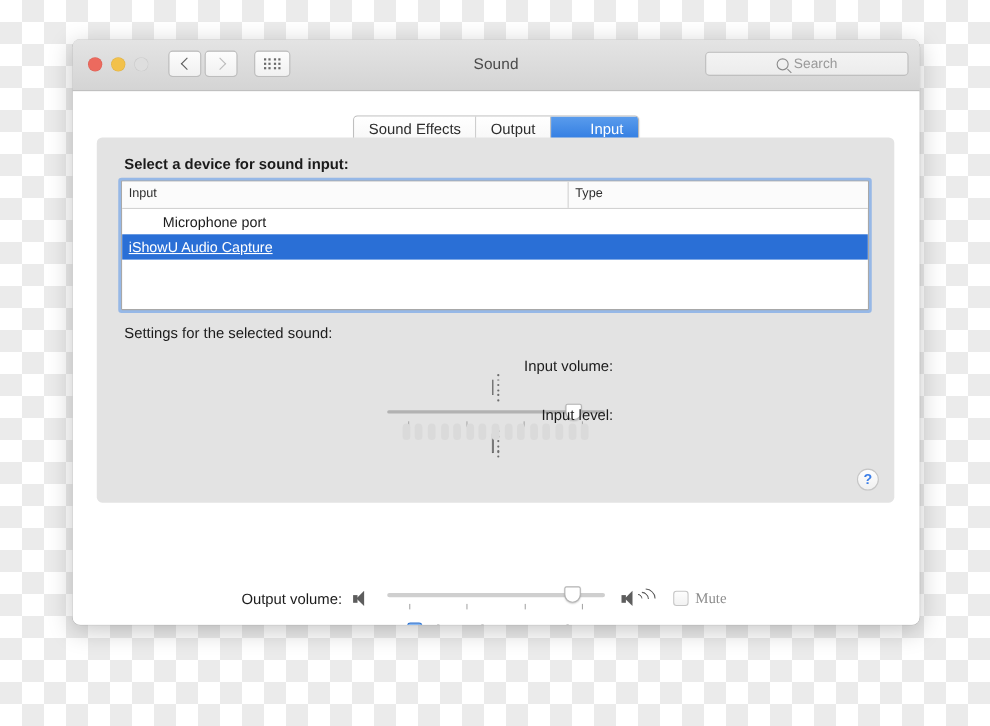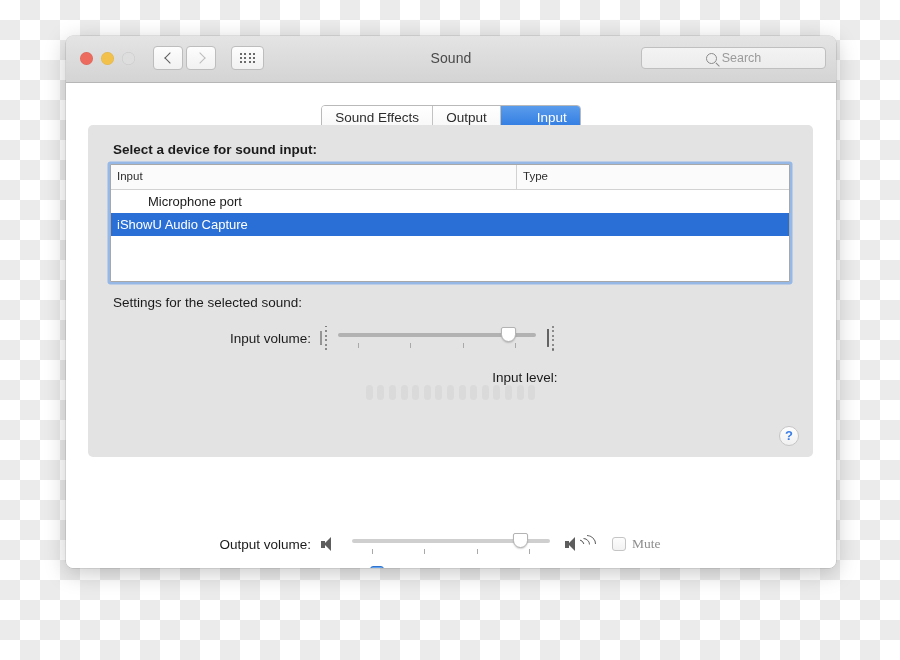--- a/index.html
+++ b/index.html
@@ -233,37 +233,37 @@
   }
   .trow.selected { background: #2a6fd6; }
   .td {
     font-size: 13px;
     color: #1b1b1b;
     padding-left: 6px;
     box-sizing: border-box;
   }
   .td.name { width: 406px; }
   .td.type { flex: 1; margin-left: 31px; }
-  .trow.selected .td { color: #ffffff; }
+  .trow.selected .td { color: #ffffff; text-decoration: underline; }
 
   
   #settings-label {
     position: absolute;
     left: 25px;
     top: 170px;
     font-size: 13.5px;
     color: #1b1b1b;
   }
 
   .ctl-row {
     position: absolute;
     display: flex;
     align-items: center;
   }
-  #row-input-volume { left: 0; top: 200px; width: 725px; }
+  #row-input-volume { left: 0; top: 200px; width: 725px; flex-direction: column; }
   #row-input-level  { left: 0; top: 245px; width: 725px; flex-direction: column; }
 
   .ctl-label {
     width: 232px;
     text-align: right;
     font-size: 13.5px;
     color: #1b1b1b;
     padding-right: 9px;
     box-sizing: border-box;
   }

